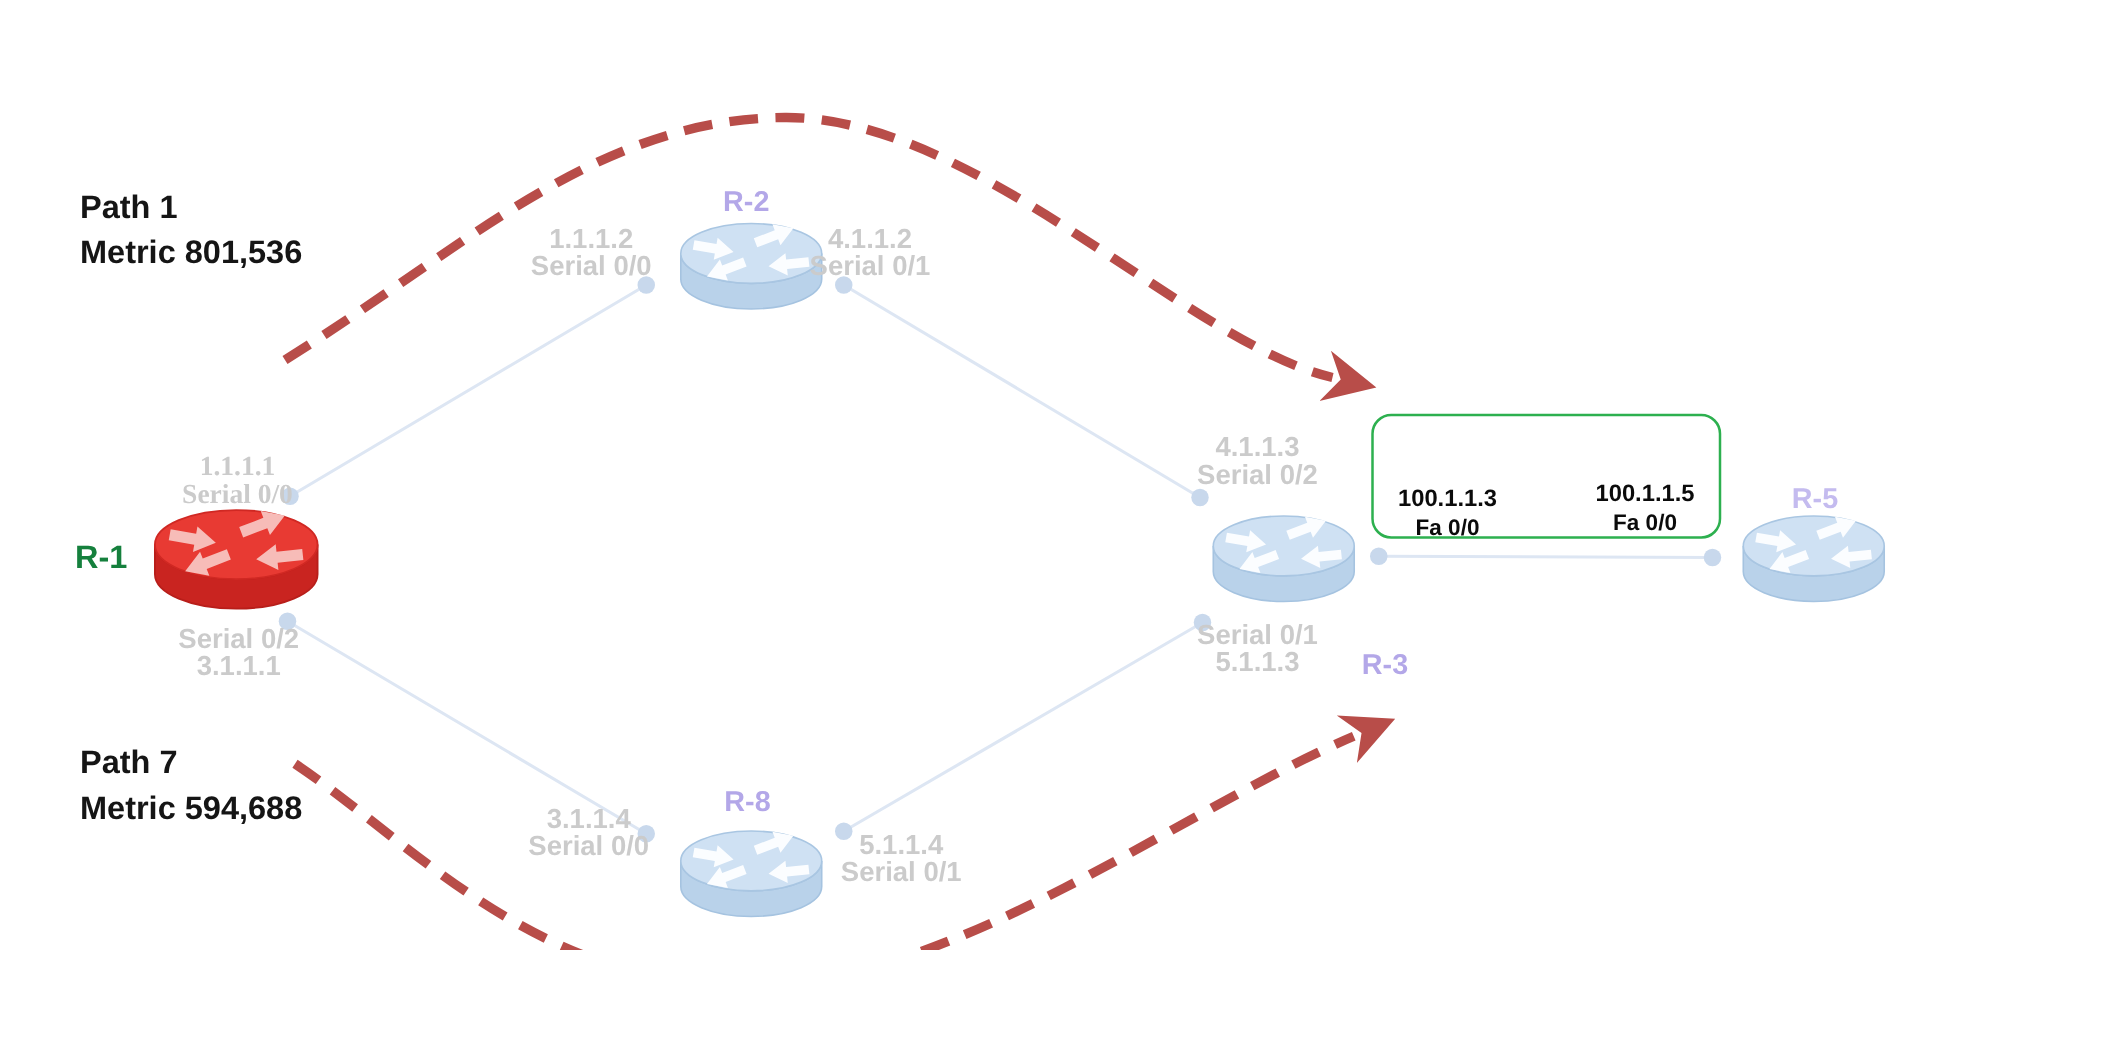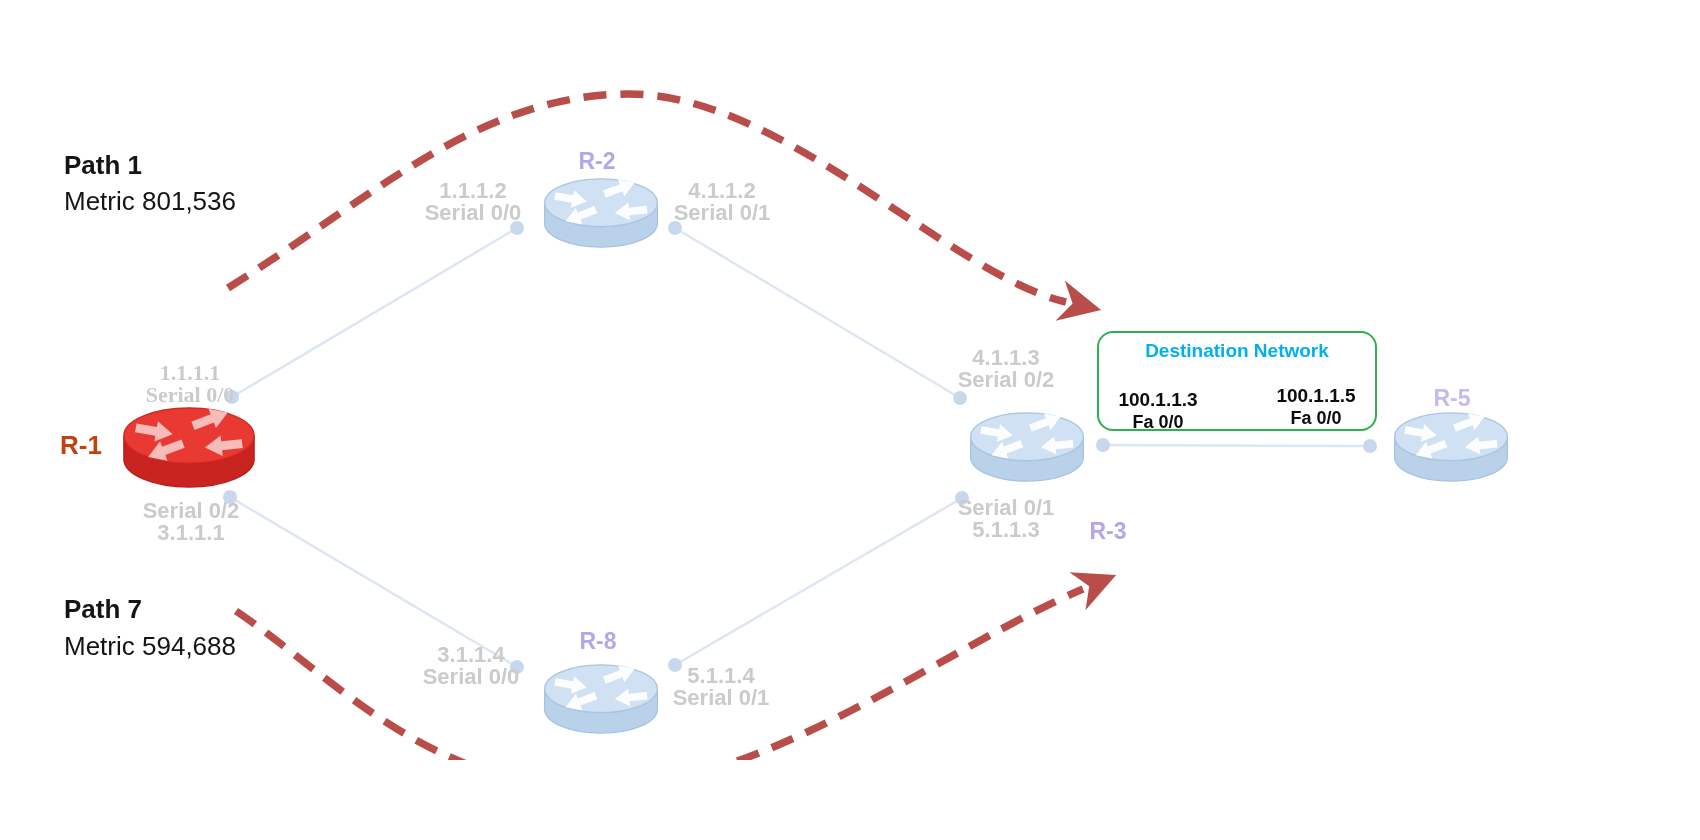--- a/index.html
+++ b/index.html
@@ -2,23 +2,23 @@
 <html><head>
 <meta charset="utf-8">
 <style>
   html,body{margin:0;padding:0;background:#ffffff;}
   #stage{
     position:relative;width:1700px;height:760px;background:#ffffff;overflow:hidden;
     font-family:"Liberation Sans", sans-serif;
   }
   #diagram-svg{position:absolute;left:0;top:0;}
   .pathtitle{position:absolute;font-size:26px;font-weight:bold;color:#151515;white-space:nowrap;}
-  .pathmetric{position:absolute;font-size:26px;font-weight:normal;color:#151515;white-space:nowrap;}
+  .pathmetric{position:absolute;font-size:26px;font-weight:bold;color:#151515;white-space:nowrap;}
   .rname{position:absolute;transform:translateX(-50%);font-size:23px;font-weight:bold;color:#b3a7e8;white-space:nowrap;}
-  .rname.r1{transform:none;color:#c2410c;font-size:26px;}
+  .rname.r1{transform:none;color:#15803d;font-size:26px;}
   .rname.r5{color:#c4bbef;}
   .iface{position:absolute;transform:translateX(-50%);text-align:center;font-size:22px;line-height:22px;
          font-weight:bold;color:#cbcbcb;white-space:nowrap;}
   #dest-box{
     position:absolute;left:1097px;top:331px;width:280px;height:100px;
     border:2px solid #2db04f;border-radius:16px;background:#ffffff;box-sizing:border-box;
   }
   .dest-title{position:absolute;left:0;top:7px;width:100%;text-align:center;
     font-size:19px;font-weight:bold;color:#00b0f0;white-space:nowrap;}
   .dest-if{position:absolute;width:110px;text-align:center;font-size:19px;line-height:22px;
@@ -109,21 +109,21 @@
     <span>Serial 0/0</span>
   </div>
   <div class="iface" style="left:191px;top:500px;">
     <span>Serial 0/2</span><br>
     <span>3.1.1.1</span>
   </div>
   <div class="iface" style="left:473px;top:180px;">
     <span>1.1.1.2</span><br>
     <span>Serial 0/0</span>
   </div>
-  <div class="iface" style="left:722px;top:180px;">
+  <div class="iface" style="left:696px;top:180px;">
     <span>4.1.1.2</span><br>
     <span>Serial 0/1</span>
   </div>
   <div class="iface" style="left:471px;top:644px;">
     <span>3.1.1.4</span><br>
     <span>Serial 0/0</span>
   </div>
   <div class="iface" style="left:721px;top:665px;">
     <span>5.1.1.4</span><br>
     <span>Serial 0/1</span>
@@ -131,21 +131,20 @@
   <div class="iface" style="left:1006px;top:347px;">
     <span>4.1.1.3</span><br>
     <span>Serial 0/2</span>
   </div>
   <div class="iface" style="left:1006px;top:497px;">
     <span>Serial 0/1</span><br>
     <span>5.1.1.3</span>
   </div>
 
   <div id="dest-box">
-    <div class="dest-title">Destination Network</div>
     <div class="dest-if left">
       <span>100.1.1.3</span><br>
       <span class="port">Fa 0/0</span>
     </div>
     <div class="dest-if right">
       <span>100.1.1.5</span><br>
       <span class="port">Fa 0/0</span>
     </div>
   </div>
 

